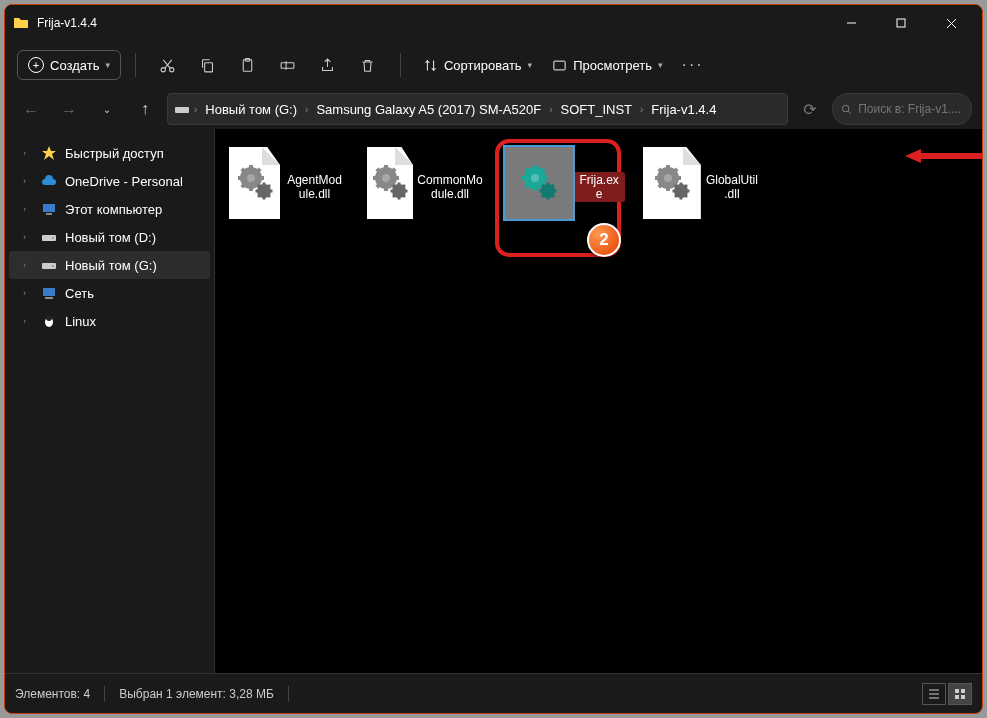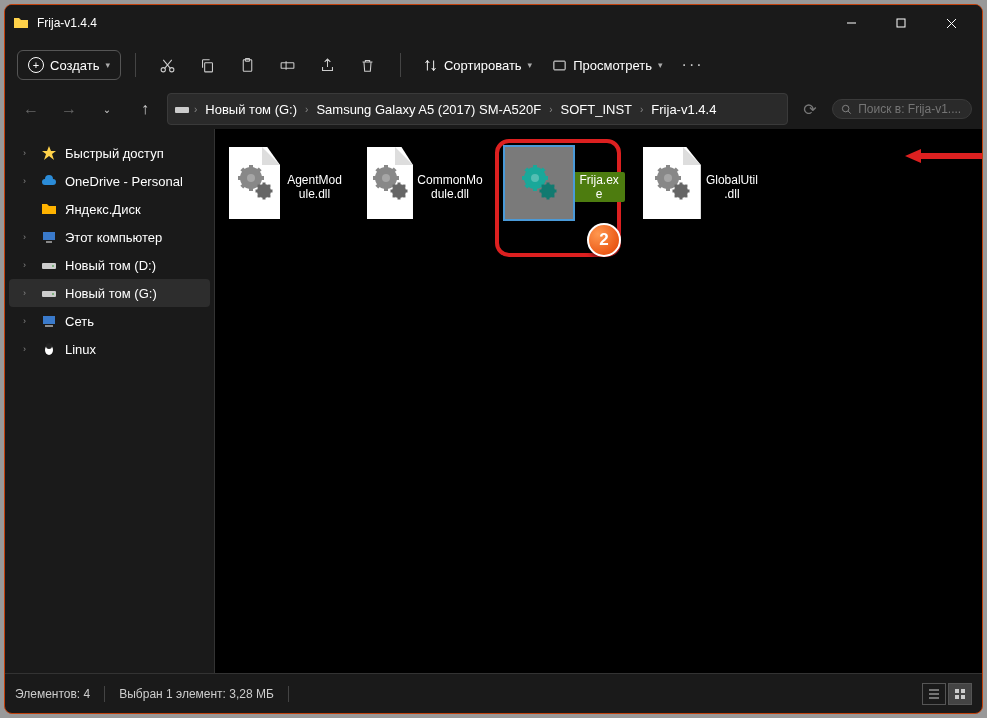--- a/index.html
+++ b/index.html
@@ -16,21 +16,21 @@
 .sep{width:1px;height:24px;background:#444;margin:0 10px}
 .tbtn{width:36px;height:36px;display:flex;align-items:center;justify-content:center;color:#ccc;border-radius:4px}
 .tbtn svg{width:17px;height:17px}
 .sortbtn{display:flex;align-items:center;gap:6px;padding:6px 8px;font-size:13px;color:#fff}
 .addr{height:40px;display:flex;align-items:center;padding:0 10px;gap:6px}
 .navbtn{width:32px;height:32px;display:flex;align-items:center;justify-content:center;color:#ccc}
 .navbtn.dis{color:#666}
 .crumbbox{flex:1;height:32px;background:#2a2a2a;border:1px solid #3a3a3a;border-radius:4px;display:flex;align-items:center;padding:0 6px;gap:2px;font-size:13px;color:#fff;position:relative}
 .crumb{padding:2px 4px;white-space:nowrap}
 .chev{color:#888;font-size:10px;padding:0 2px}
-.searchbox{width:140px;height:20px;background:#2a2a2a;border:1px solid #3a3a3a;border-radius:15px;display:flex;align-items:center;padding:0 8px;gap:6px;color:#888}
+.searchbox{width:140px;height:32px;background:#2a2a2a;border:1px solid #3a3a3a;border-radius:15px;display:flex;align-items:center;padding:0 8px;gap:6px;color:#888}
 .searchbox input{background:none;border:none;color:#888;font-size:12px;width:100%;outline:none}
 .body{flex:1;display:flex;overflow:hidden}
 .sidebar{width:210px;border-right:1px solid #333;padding-top:10px;overflow:auto}
 .sitem{display:flex;align-items:center;gap:8px;padding:6px 10px 6px 18px;font-size:13px;color:#fff}
 .sitem.sel{background:#2d2d2d;border-radius:4px;margin:0 4px;padding-left:14px}
 .carrow{width:10px;font-size:9px;color:#888}
 .sicon{width:16px;height:16px;display:flex;align-items:center;justify-content:center}
 .content{flex:1;background:#000;padding:18px 14px;display:flex;align-items:flex-start;gap:18px;position:relative}
 .fitem{width:120px;display:flex;align-items:center;text-align:center;color:#fff;font-size:12px;position:relative}
 .ficon{width:72px;height:72px;background:#fff;display:flex;align-items:center;justify-content:center;margin-bottom:8px;position:relative;clip-path:polygon(0 0,75% 0,100% 25%,100% 100%,0 100%)}
@@ -179,29 +179,20 @@
         <div class="sitem">
           <span class="carrow">›</span>
           <span class="sicon">
             <svg viewBox="0 0 16 16">
               <path fill="#2b8cd8" d="M4 12a3 3 0 010-6 4 4 0 018 0 3 3 0 010 6z"></path>
             </svg>
           </span>
           <span>OneDrive - Personal</span>
         </div>
         <div class="sitem">
-          <span class="carrow"></span>
-          <span class="sicon">
-            <svg viewBox="0 0 16 16">
-              <path fill="#ffb300" d="M1 3h5l2 2h7v8H1z"></path>
-            </svg>
-          </span>
-          <span>Яндекс.Диск</span>
-        </div>
-        <div class="sitem">
           <span class="carrow">›</span>
           <span class="sicon">
             <svg viewBox="0 0 16 16">
               <rect x="2" y="3" width="12" height="8" fill="#3a7acb"></rect>
               <rect x="5" y="12" width="6" height="2" fill="#888"></rect>
             </svg>
           </span>
           <span>Этот компьютер</span>
         </div>
         <div class="sitem">
@@ -345,21 +336,21 @@
                   <rect x="27.5" y="33.5" width="3" height="3"></rect>
                   <rect x="22.55025253169417" y="31.44974746830583" width="3" height="3"></rect>
                   <rect x="20.5" y="26.5" width="3" height="3"></rect>
                   <rect x="22.550252531694166" y="21.55025253169417" width="3" height="3"></rect>
                   <rect x="27.5" y="19.5" width="3" height="3"></rect>
                   <rect x="32.44974746830583" y="21.550252531694166" width="3" height="3"></rect>
                 </g>
               </g>
             </svg>
           </div>
-          <div style="background:#4d7c0f;padding:1px 4px;border-radius:2px;word-break:break-word;max-width:110px">Frija.exe</div>
+          <div style="background:#7f1d1d;padding:1px 4px;border-radius:2px;word-break:break-word;max-width:110px">Frija.exe</div>
         </div>
         <div class="fitem">
           <div class="ficon" style="">
             <svg viewBox="0 0 40 40" width="40" height="40">
               <g fill="#888">
                 <circle cx="16" cy="15" r="11"></circle>
                 <circle cx="16" cy="15" r="4" fill="#fff" opacity=".25"></circle>
                 <g>
                   <rect x="25" y="13" width="4" height="4" transform="rotate(0 27 15)"></rect>
                   <rect x="21.77817459305202" y="20.77817459305202" width="4" height="4" transform="rotate(45 23.77817459305202 22.77817459305202)"></rect>

